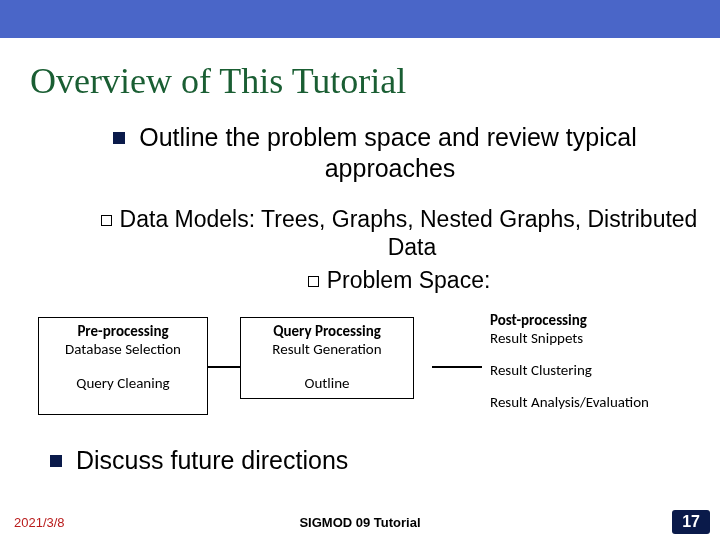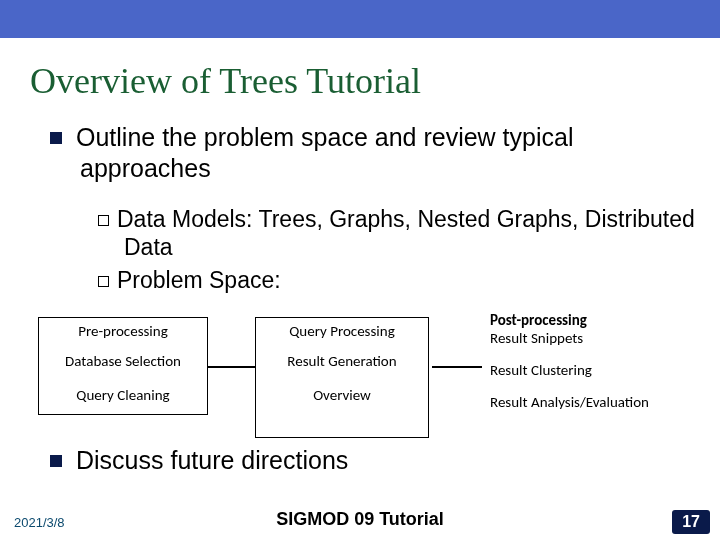--- a/index.html
+++ b/index.html
@@ -1,48 +1,48 @@
 <!DOCTYPE html>
 <html><head>
 <meta charset="utf-8">
 <style>
   * { margin: 0; padding: 0; box-sizing: border-box; }
   html, body { width: 720px; height: 540px; font-family: Arial, Helvetica, sans-serif; background: #fff; }
   .slide { width: 720px; height: 540px; position: relative; }
   .topbar { position: absolute; top: 0; left: 0; right: 0; height: 38px; background: #4a66c8; }
   .title { position: absolute; top: 60px; left: 30px; font-family: Georgia, 'Times New Roman', serif; font-size: 36px; color: #1a5e33; font-weight: normal; }
-  .body { position: absolute; top: 122px; left: 50px; right: 20px; }
+  .body { position: absolute; top: 122px; left: 50px; right: 20px; text-align: center; }
   .l1 { font-size: 25px; color: #000; line-height: 1.25; margin-left: 30px; text-indent: -30px; margin-bottom: 10px; }
   .l1 .bullet-square { display: inline-block; width: 12px; height: 12px; background: #0a1a4a; margin-right: 14px; position: relative; top: -2px; }
   .l2-group { margin-left: 48px; margin-top: 20px; }
   .l2 { font-size: 23px; color: #000; line-height: 1.25; margin-left: 26px; text-indent: -26px; margin-bottom: 4px; }
   .l2 .bullet-hollow { display: inline-block; width: 11px; height: 11px; border: 1.5px solid #000; margin-right: 8px; position: relative; top: -1px; }
   .diagram { position: absolute; top: 317px; left: 30px; right: 10px; height: 120px; }
   .box { position: absolute; border: 1.5px solid #000; background: #fff; font-size: 15px; text-align: center; font-family: Calibri, Arial, sans-serif; padding-top: 4px; }
   .box1 { left: 8px; top: 0; width: 170px; height: 98px; }
-  .box2 { left: 225px; top: 0; width: 174px; height: 121px; }
-  .box-head { font-weight: normal; margin-bottom: 12px; }
+  .box2 { left: 210px; top: 0; width: 174px; height: 82px; }
+  .box-head { font-weight: bold; margin-bottom: 0; }
   .box-line { margin-bottom: 16px; }
   .conn { position: absolute; height: 1.5px; background: #000; }
   .conn1 { left: 178px; top: 49px; width: 50px; }
   .conn2 { left: 402px; top: 49px; width: 50px; }
   .postcol { position: absolute; left: 460px; top: -6px; width: 230px; font-size: 15px; font-family: Calibri, Arial, sans-serif; }
   .postcol .ph { font-weight: bold; margin-bottom: 0; }
   .postcol .pl { margin-bottom: 14px; }
   .second-bullet { position: absolute; top: 445px; left: 50px; right: 36px; }
-  .footer-date { position: absolute; bottom: 10px; left: 14px; font-size: 13px; color: #0c4a6e; }
-  .footer-center { position: absolute; bottom: 10px; left: 0; right: 0; text-align: center; font-size: 18px; font-weight: bold; color: #000; }
+  .footer-date { position: absolute; bottom: 10px; left: 14px; font-size: 13px; color: #b91c1c; }
+  .footer-center { position: absolute; bottom: 10px; left: 0; right: 0; text-align: center; font-size: 13px; font-weight: bold; color: #000; }
   .pagenum { position: absolute; bottom: 6px; right: 10px; background: #0a1a4a; color: #fff; font-size: 16px; font-weight: bold; padding: 3px 10px; border-radius: 3px; }
 </style>
 </head>
 <body>
 
 <div class="slide">
   <div class="topbar"></div>
-  <div class="title">Overview of Trees Tutorial</div>
+  <div class="title">Overview of This Tutorial</div>
 
   <div class="body">
     <div class="l1">
       <span class="bullet-square"></span><span>Outline the problem space and review typical approaches</span>
     </div>
     <div class="l2-group">
       <div class="l2">
         <span class="bullet-hollow"></span><span>Data Models: Trees, Graphs, Nested Graphs, Distributed Data</span>
       </div>
       <div class="l2">
@@ -54,21 +54,21 @@
   <div class="diagram">
     <div class="box box1">
       <div class="box-head">Pre-processing</div>
       <div class="box-line">Database Selection</div>
       <div class="box-line">Query Cleaning</div>
     </div>
     <div class="conn conn1"></div>
     <div class="box box2">
       <div class="box-head">Query Processing</div>
       <div class="box-line">Result Generation</div>
-      <div class="box-line">Overview</div>
+      <div class="box-line">Outline</div>
     </div>
     <div class="conn conn2"></div>
     <div class="postcol">
       <div class="ph">Post-processing</div>
       <div class="pl">Result Snippets</div>
       <div class="pl">Result Clustering</div>
       <div class="pl">Result Analysis/Evaluation</div>
     </div>
   </div>
 

